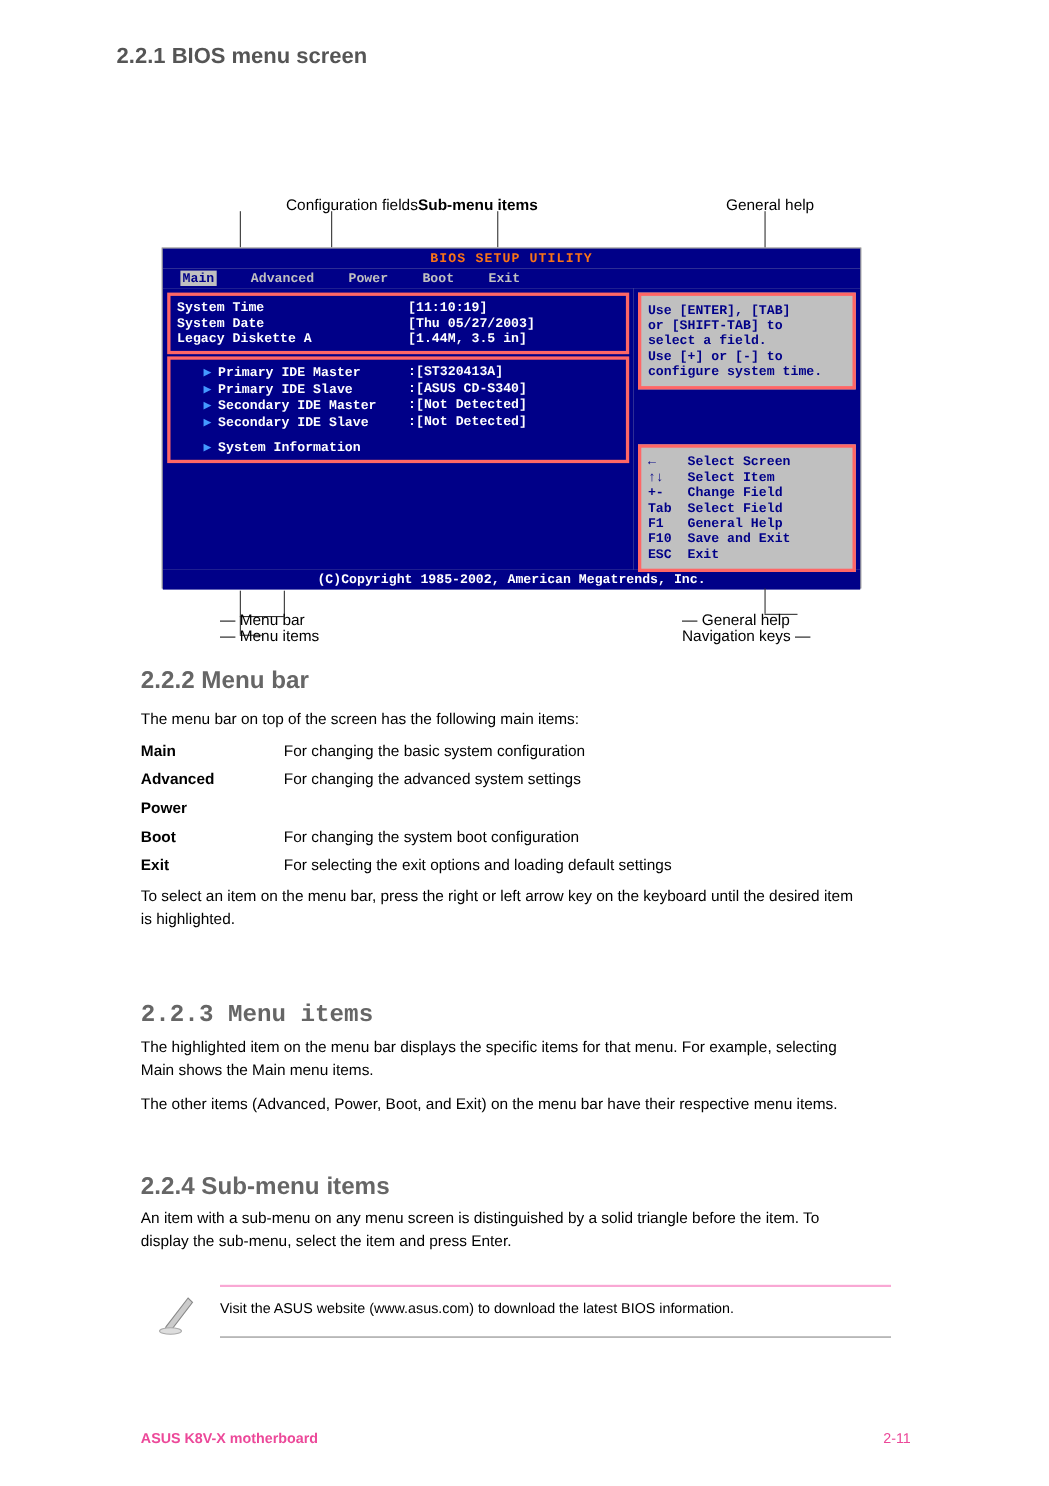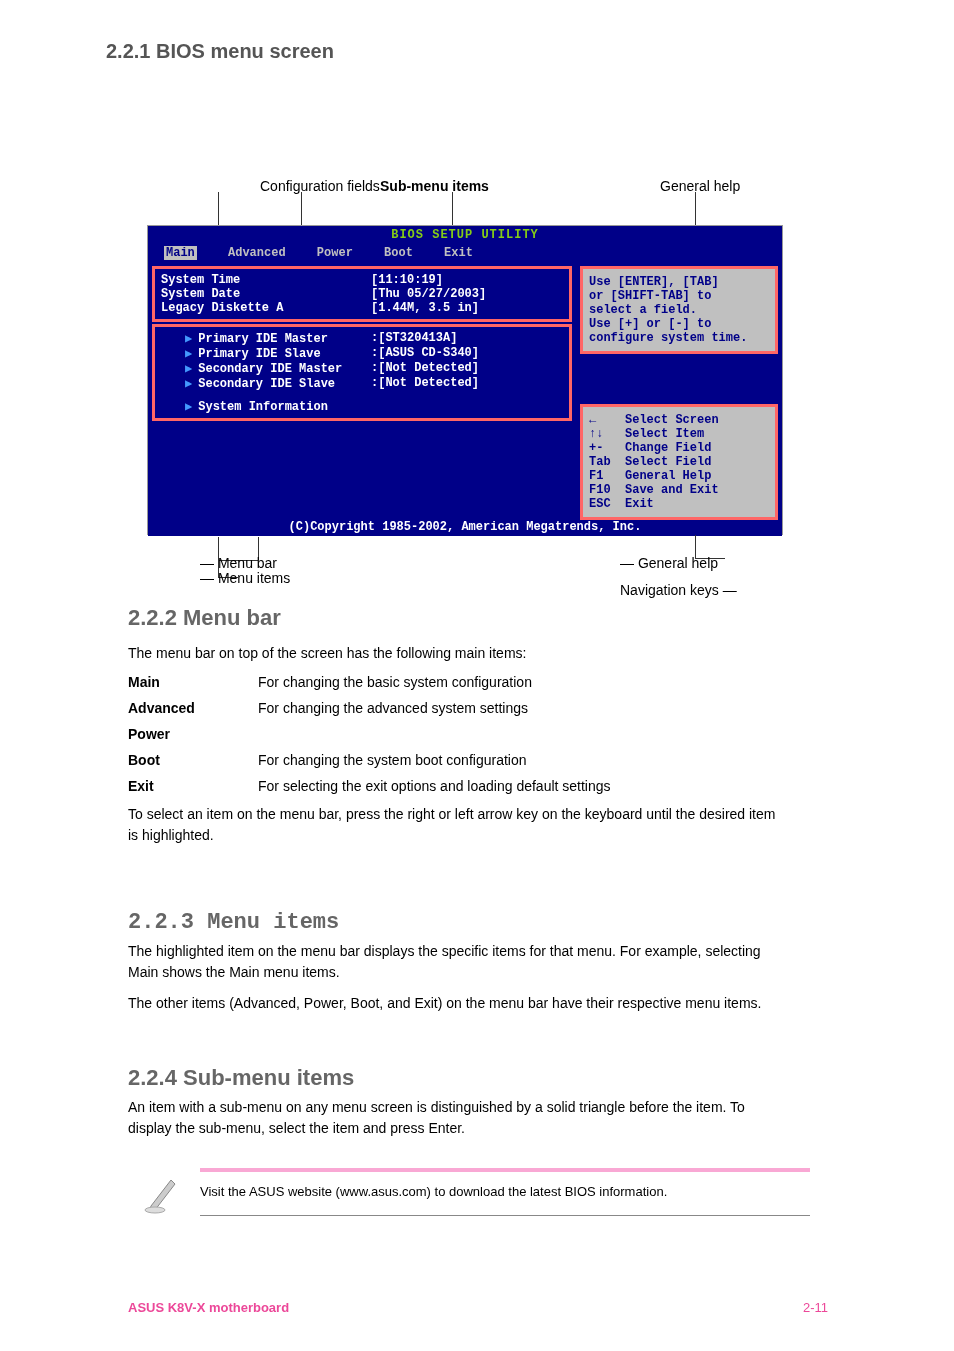--- a/index.html
+++ b/index.html
@@ -25,21 +25,21 @@
       left: 147px;
       width: 636px;
       height: 310px;
       border: 1px solid #999;
       background: #c0c0c0;
       font-family: "Courier New", monospace;
       font-size: 12px;
     }
     .bios-title-bar {
       background: #000088;
-      color: #84cc16;
+      color: #f97316;
       text-align: center;
       font-weight: bold;
       padding: 2px 0;
       letter-spacing: 1px;
     }
     .bios-menu-bar {
       background: #000088;
       color: #c0c0c0;
       padding: 2px 16px 2px 16px;
       font-weight: bold;
@@ -99,21 +99,21 @@
     .callout-line-v2 { position:absolute; border-left:1px solid #333; left:301px; top:192px; height:33px; }
     .callout-line-v3 { position:absolute; border-left:1px solid #333; left:452px; top:192px; height:33px; }
     .callout-line-v4 { position:absolute; border-left:1px solid #333; left:695px; top:192px; height:64px; }
     .callout-line-v5 { position:absolute; border-left:1px solid #333; left:218px; top:537px; height:40px; }
     .callout-line-v6 { position:absolute; border-left:1px solid #333; left:258px; top:537px; height:23px; }
     .callout-line-v7 { position:absolute; border-left:1px solid #333; left:695px; top:535px; height:23px; }
 
     .label-menubar { position:absolute; top:555px; left:200px; font-size:14px; }
     .label-menuitems { position:absolute; top:570px; left:200px; font-size:14px; }
     .label-help { position:absolute; top:555px; left:620px; font-size:14px; }
-    .label-navkeys { position:absolute; top:582px; left:620px; font-size:14px; }
+    .label-navkeys { position:absolute; top:570px; left:620px; font-size:14px; }
     .label-config { position:absolute; top:178px; left:260px; font-size:14px; }
     .label-submenu { position:absolute; top:178px; left:380px; font-size:14px;font-weight:bold; }
     .label-general { position:absolute; top:178px; left:660px; font-size:14px; }
 
     .menubar-section { position:absolute; top:605px; left:128px; width:660px; }
     .menubar-section h2 { font-family: Arial; font-size: 22px; font-weight: bold; color:#666; margin-bottom:12px; }
     .menubar-section p { font-size:14px; line-height:1.5; margin-bottom:10px; }
     .menubar-table-row { display:flex; font-size:14px; margin-bottom:10px; }
     .menubar-table-key { width:130px; font-weight:bold; }
     .menubar-table-val { flex:1; }
@@ -121,21 +121,21 @@
     .menuitems-section { position:absolute; top:910px; left:128px; width:660px; }
     .menuitems-section h2 { font-family: Liberation Mono, monospace; font-size: 22px; font-weight: bold; color:#666; margin-bottom:6px; }
     .menuitems-section p { font-size:14px; line-height:1.5; margin-bottom:10px; }
 
     .submenu-section { position:absolute; top:1065px; left:128px; width:660px; }
     .submenu-section h2 { font-family: Arial; font-size: 22px; font-weight: bold; color:#666; margin-bottom:6px; }
     .submenu-section p { font-size:14px; line-height:1.5; margin-bottom:10px; }
 
     .note-box { position:absolute; top:1168px; left:130px; width:680px; display:flex; }
     .note-icon { width:70px; display:flex; align-items:center; justify-content:center; }
-    .note-body { flex:1; border-top:4px solid #f9a8d4; border-bottom:1px solid #888; padding:10px 0; font-size:13px; line-height:1.5; }
+    .note-body { flex:1; border-top:2px solid #f9a8d4; border-bottom:1px solid #888; padding:10px 0; font-size:13px; line-height:1.5; }
 
     .page-footer { position:absolute; top:1300px; left:128px; width:700px; display:flex; justify-content:space-between; font-size:13px; color:#ec4899; }
     .page-footer .left { font-weight:bold; }
     .page-footer .right { font-weight:normal; }
     .conn { position:absolute; border-top:1px solid #333; }
   </style>
 </head>
 <body>
 
 <div class="header-text">2.2.1  BIOS menu screen</div>

